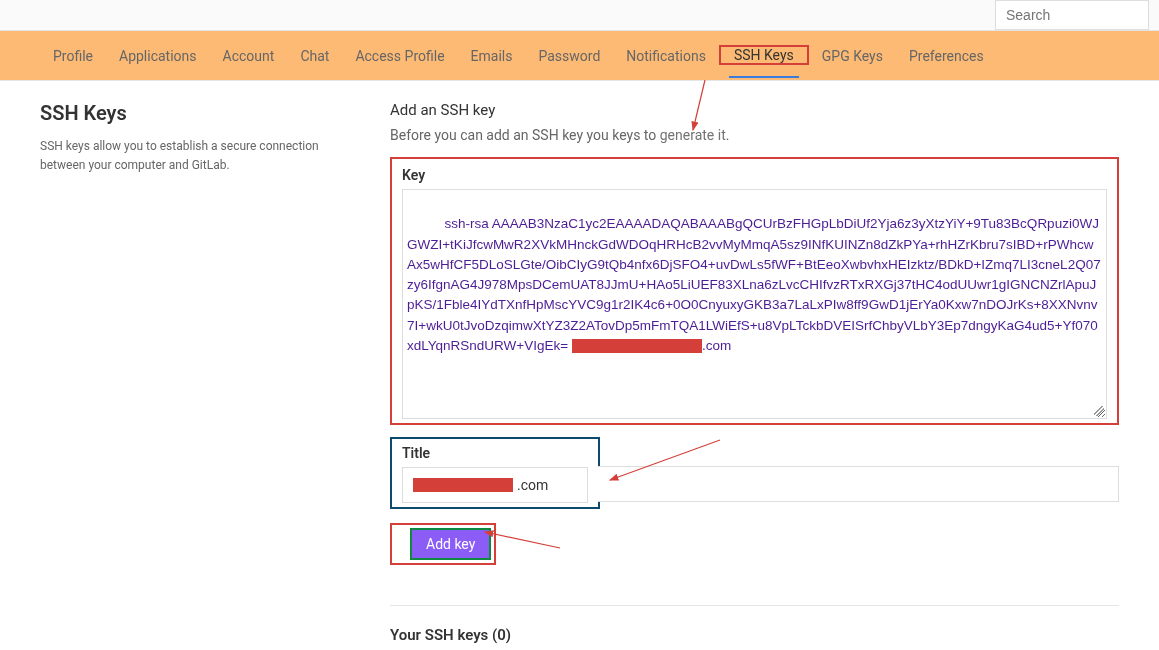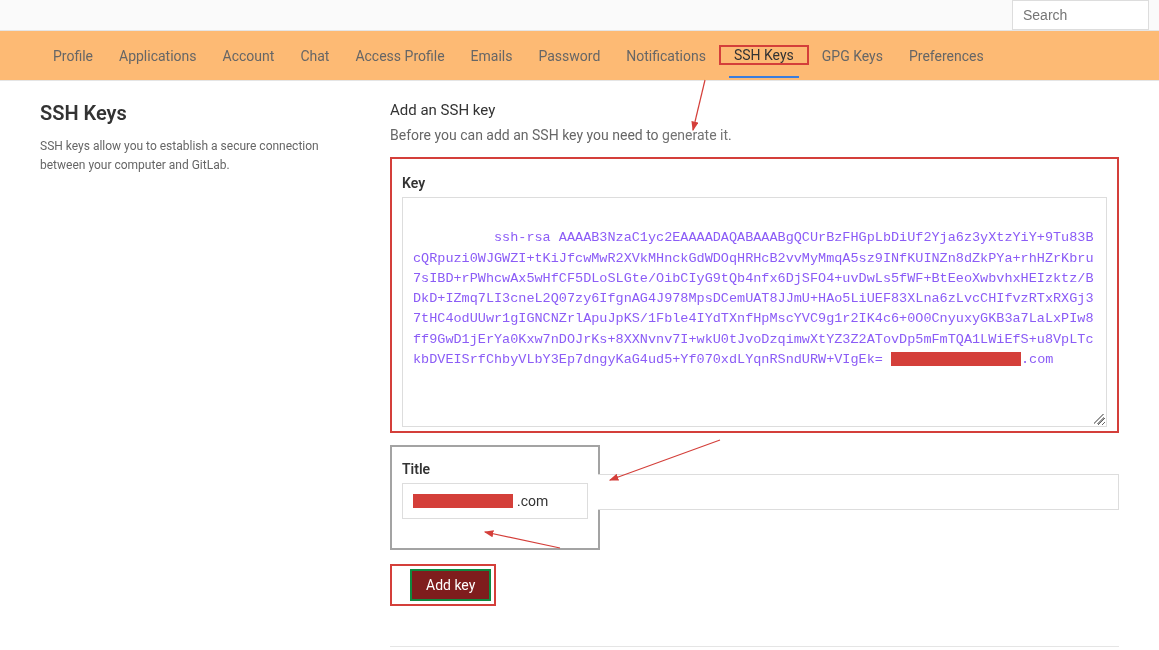--- a/index.html
+++ b/index.html
@@ -18,21 +18,21 @@
       justify-content: flex-end;
       padding: 0 10px;
       background: #fafafa;
       border-bottom: 1px solid #e5e5e5;
     }
     .search-input {
       border: 1px solid #ddd;
       padding: 6px 10px;
       font-size: 14px;
       color: #888;
-      width: 137px;
+      width: 154px;
       margin: 0;
       background: #fff;
     }
     .nav-tabs {
       display: flex;
       gap: 0;
       padding: 0 40px;
       background: #fdba74;
       border-bottom: 1px solid #e5e5e5;
       height: 50px;
@@ -95,37 +95,36 @@
     .helper-text a {
       color: #737373;
       text-decoration: none;
     }
     .field-label {
       font-weight: 600;
       font-size: 14px;
       color: #333;
       margin-bottom: 6px;
       display: block;
-      margin-top: 8px;
     }
     .key-box {
       border: 2px solid #d43f3a;
       padding: 8px 10px 4px 10px;
       margin-bottom: 12px;
     }
     .key-textarea {
       width: 100%;
       border: 1px solid #ddd;
-      padding: 10px;
-      font-family: Liberation Mono, monospace;
+      padding: 4px;
+      font-family: Liberation Sans, sans-serif;
       font-size: 13.5px;
       line-height: 1.5;
       resize: both;
       min-height: 230px;
-      color: #8b5cf6;
+      color: #4c1d95;
       word-break: break-all;
       white-space: pre-wrap;
       position: relative;
       overflow: hidden;
     }
     .key-textarea .redact {
       display: inline-block;
       background: #d43f3a;
       width: 130px;
       height: 14px;
@@ -133,22 +132,22 @@
     }
     .resize-handle {
       position: absolute;
       right: 2px;
       bottom: 2px;
       width: 10px;
       height: 10px;
       background: linear-gradient(135deg, transparent 40%, #999 40%, #999 50%, transparent 50%, transparent 60%, #999 60%, #999 70%, transparent 70%);
     }
     .title-box {
-      border: 2px solid #a3a3a3;
-      padding: 6px 10px 29px 10px;
+      border: 2px solid #0c4a6e;
+      padding: 6px 10px 4px 10px;
       width: 210px;
       margin-bottom: 10px;
     }
     .title-row {
       position: relative;
     }
     .title-input-wrap {
       border: 1px solid #ddd;
       padding: 8px 10px;
       width: 100%;
@@ -172,21 +171,21 @@
       height: 14px;
       margin-right: 4px;
     }
     .add-key-wrap {
       border: 2px solid #d43f3a;
       display: inline-block;
       padding: 3px 3px 3px 18px;
       margin-top: 4px;
     }
     .add-key-btn {
-      background: #7f1d1d;
+      background: #8b5cf6;
       border: 2px solid #0d8a3f;
       color: #fff;
       padding: 6px 14px;
       font-size: 14px;
       cursor: pointer;
       font-family: inherit;
     }
     .divider {
       border: none;
       border-top: 1px solid #e5e5e5;
@@ -237,21 +236,21 @@
 
   <div class="content">
     <div class="left-col">
       <h2>SSH Keys</h2>
       <p>SSH keys allow you to establish a secure connection between your computer and GitLab.</p>
     </div>
 
     <div class="right-col">
       <div class="section-title">Add an SSH key</div>
       <p class="helper-text">
-        <span>Before you can add an SSH key you need to </span><a href="#">generate it</a><span>.</span>
+        <span>Before you can add an SSH key you keys to </span><a href="#">generate it</a><span>.</span>
       </p>
 
       <div class="key-box">
         <label class="field-label">Key</label>
         <div class="key-textarea">
           <span>ssh-rsa AAAAB3NzaC1yc2EAAAADAQABAAABgQCUrBzFHGpLbDiUf2Yja6z3yXtzYiY+9Tu83BcQRpuzi0WJGWZI+tKiJfcwMwR2XVkMHnckGdWDOqHRHcB2vvMyMmqA5sz9INfKUINZn8dZkPYa+rhHZrKbru7sIBD+rPWhcwAx5wHfCF5DLoSLGte/OibCIyG9tQb4nfx6DjSFO4+uvDwLs5fWF+BtEeoXwbvhxHEIzktz/BDkD+IZmq7LI3cneL2Q07zy6IfgnAG4J978MpsDCemUAT8JJmU+HAo5LiUEF83XLna6zLvcCHIfvzRTxRXGj37tHC4odUUwr1gIGNCNZrlApuJpKS/1Fble4IYdTXnfHpMscYVC9g1r2IK4c6+0O0CnyuxyGKB3a7LaLxPIw8ff9GwD1jErYa0Kxw7nDOJrKs+8XXNvnv7I+wkU0tJvoDzqimwXtYZ3Z2ATovDp5mFmTQA1LWiEfS+u8VpLTckbDVEISrfChbyVLbY3Ep7dngyKaG4ud5+Yf070xdLYqnRSndURW+VIgEk=</span> <span class="redact"></span><span>.com</span>
           <div class="resize-handle"></div>
         </div>
       </div>
 

